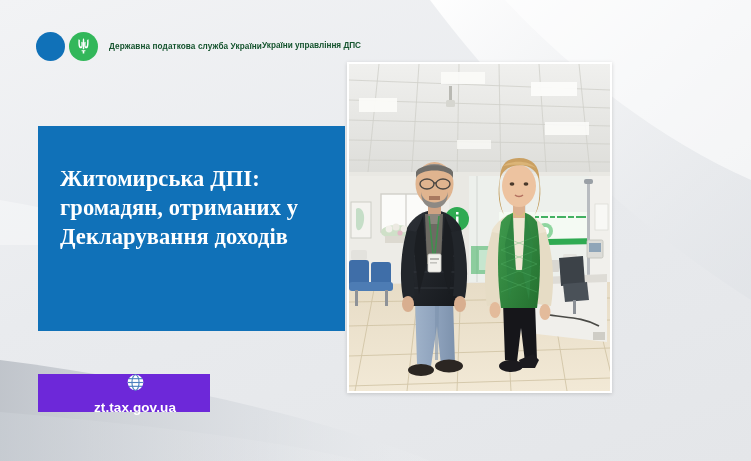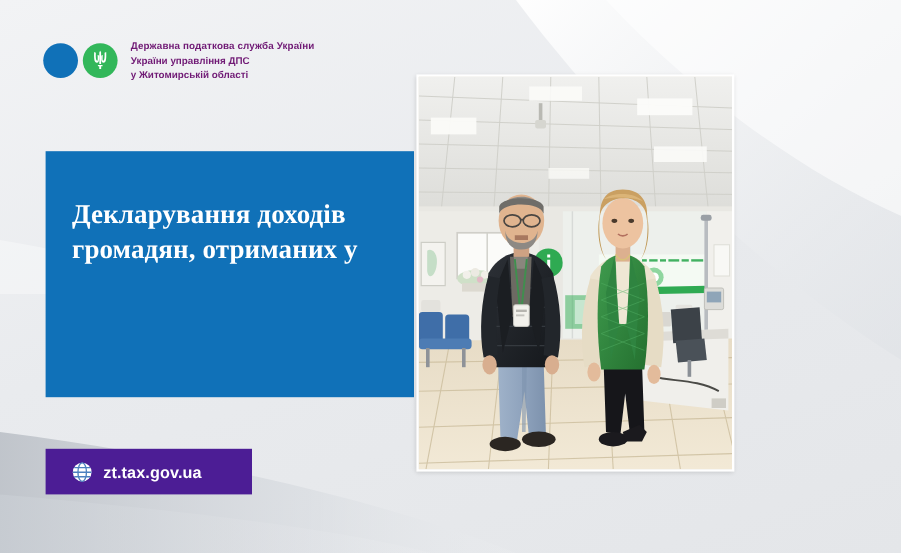--- a/index.html
+++ b/index.html
@@ -53,23 +53,23 @@
     height: 29px;
     border-radius: 50%;
     background: #32b75a;
     margin-left: 4px;
     display: flex;
     align-items: center;
     justify-content: center;
   }
   .logo-text {
     display: flex;
-    flex-direction: column;
+    flex-direction: row;
     justify-content: center;
-    color: #701a75;
+    color: #14532d;
   }
   .logo-line1 {
     font-size: 8.2px;
     font-weight: bold;
     letter-spacing: 0.1px;
     line-height: 13px;
     white-space: nowrap;
   }
   .logo-line2, .logo-line3 {
     font-size: 8.2px;
@@ -98,26 +98,27 @@
     letter-spacing: 0.1px;
   }
 
   
   .url-badge {
     position: absolute;
     left: 38px;
     top: 374px;
     width: 172px;
     height: 38px;
-    background: #4c1d95;
+    background: #6d28d9;
     display: flex;
     align-items: center;
     gap: 9px;
     padding-left: 22px;
     box-sizing: border-box;
+    flex-direction: column;
   }
   .globe-icon {
     width: 17px;
     height: 17px;
     flex: none;
   }
   .url-text {
     color: #ffffff;
     font-size: 13.5px;
     font-weight: bold;
@@ -187,27 +188,27 @@
                    M20.8 2.2 L18.4 3.4 C18.4 3.4 18.9 12.4 17.4 14.6 C16.7 15.6 15.9 15.3 15.7 14.2
                    C15.4 12.4 15.8 6.6 15.8 6.6 L13.7 7.6 C13.7 7.6 13.1 14 14.4 16.6
                    C15.4 18.6 18 18.9 19.5 16.6 C21.7 13.2 20.8 2.2 20.8 2.2 Z
                    M8.6 21.4 L15.4 21.4 L15.4 23.4 L13.4 23.4 L13.4 27.4 L10.6 27.4 L10.6 23.4 L8.6 23.4 Z"></path>
         </svg>
       </div>
     </div>
     <div class="logo-text">
       <div class="logo-line1">Державна податкова служба України</div>
       <div class="logo-line2">України управління ДПС</div>
-      <div class="logo-line3">у Житомирській області</div>
     </div>
   </div>
 
   <div class="headline-panel">
+    <div class="headline-text">Житомирська ДПІ:</div>
+    <div class="headline-text">громадян, отриманих у</div>
     <div class="headline-text">Декларування доходів</div>
-    <div class="headline-text">громадян, отриманих у</div>
   </div>
 
   <div class="url-badge">
     <svg class="globe-icon" viewBox="0 0 24 24">
       <circle cx="12" cy="12" r="11" fill="#ffffff"></circle>
       <g stroke="#4c80bf" stroke-width="1.6" fill="none">
         <ellipse cx="12" cy="12" rx="5" ry="11"></ellipse>
         <line x1="1" y1="12" x2="23" y2="12"></line>
         <line x1="2.6" y1="6.6" x2="21.4" y2="6.6"></line>
         <line x1="2.6" y1="17.4" x2="21.4" y2="17.4"></line>

